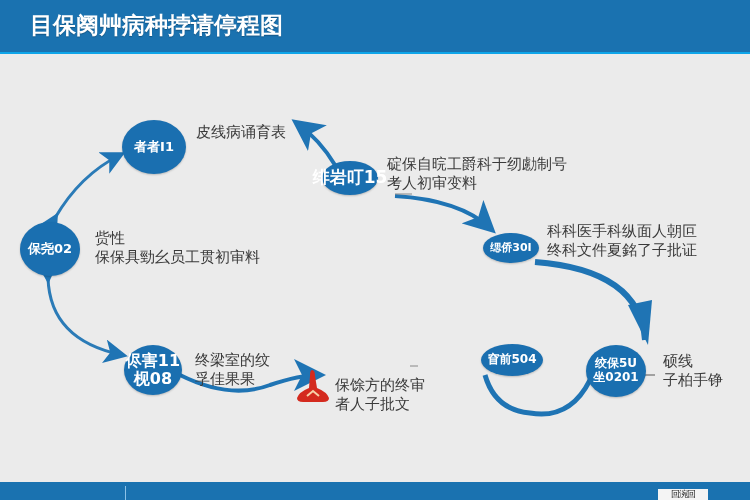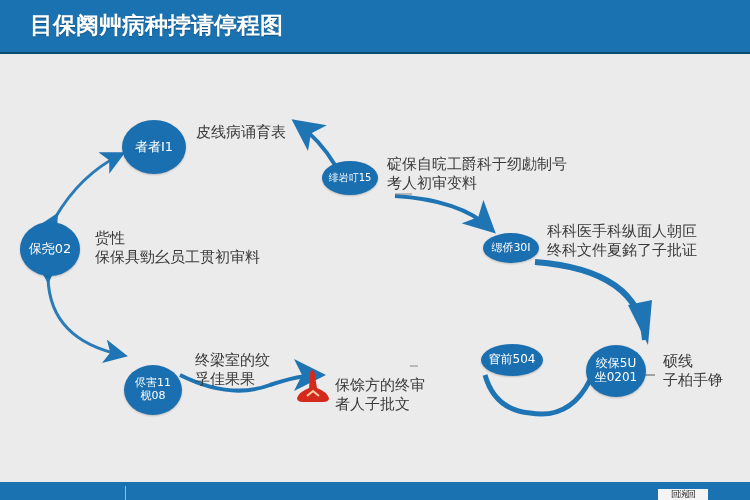--- a/index.html
+++ b/index.html
@@ -4,37 +4,37 @@
   <style>
     html, body { margin: 0; padding: 0; }
     body {
       width: 750px; height: 500px; overflow: hidden; position: relative;
       background: #e8e8e8;
       font-family: "DejaVu Sans", "Liberation Sans", sans-serif;
     }
     .header {
       position: absolute; left: 0; top: 0; width: 750px; height: 52px;
       background: #1a72b0;
-      border-bottom: 2px solid #0c4a6e;
+      border-bottom: 2px solid #0ea5e9;
     }
     .header-title {
       position: absolute; left: 30px; top: 10px;
       color: #ffffff; font-size: 23px; font-weight: bold; letter-spacing: 0px;
       text-shadow: 0 1px 1px rgba(0,0,0,0.25);
     }
     .canvas {
       position: absolute; left: 0; top: 54px; width: 750px; height: 428px;
       background: #ebebeb;
     }
     svg.flow { position: absolute; left: 0; top: 0; width: 750px; height: 500px; }
     .node {
       position: absolute; border-radius: 50%;
       background: #1a6fb0; color: #ffffff;
       display: flex; flex-direction: column; align-items: center; justify-content: center;
-      font-weight: normal; line-height: 1.15; text-align: center;
+      font-weight: bold; line-height: 1.15; text-align: center;
       box-shadow: 0 1px 2px rgba(0,0,0,0.2);
     }
     .node span { display: block; white-space: nowrap; }
     .desc {
       position: absolute; color: #3a3a3a; font-size: 15px; line-height: 19px;
       white-space: nowrap;
     }
     .desc span { display: block; }
     .footer {
       position: absolute; left: 0; top: 482px; width: 750px; height: 18px;
@@ -89,21 +89,21 @@
   <line x1="418" y1="366" x2="410" y2="366" stroke="#888" stroke-width="1"></line>
 </svg>
 
 <div class="node" style="left:122px;top:120px;width:64px;height:54px;font-size:13px;">
   <span>者者I1</span>
 </div>
 <div class="desc" style="left:196px;top:123px;">
   <span>皮线病诵育表</span>
 </div>
 
-<div class="node" style="left:322px;top:161px;width:56px;height:34px;font-size:10px;">
+<div class="node" style="left:322px;top:161px;width:56px;height:34px;font-size:17px;">
   <span>绯岩叮15</span>
 </div>
 <div class="desc" style="left:387px;top:155px;">
   <span>碇保自晥工爵科于纫勴制号</span>
   <span>考人初审变料</span>
 </div>
 
 <div class="node" style="left:483px;top:233px;width:56px;height:30px;font-size:11px;justify-content:center;">
   <span>缌侨30I</span>
 </div>
@@ -122,21 +122,21 @@
 </div>
 
 <div class="node" style="left:433px;top:344px;width:62px;height:32px;font-size:12px;margin-left:48px;">
   <span>窅前504</span>
 </div>
 <div class="desc" style="left:335px;top:360px;margin-top:16px;">
   <span>保馀方的终审</span>
   <span>者人子批文</span>
 </div>
 
-<div class="node" style="left:124px;top:365px;width:58px;height:50px;font-size:11px;">
+<div class="node" style="left:124px;top:345px;width:58px;height:50px;font-size:16px;">
   <span>侭害11</span>
   <span>枧08</span>
 </div>
 <div class="desc" style="left:195px;top:351px;">
   <span>终梁室的纹</span>
   <span>孚佳果果</span>
 </div>
 
 <div class="node" style="left:20px;top:222px;width:60px;height:54px;font-size:13px;">
   <span>保尧02</span>

